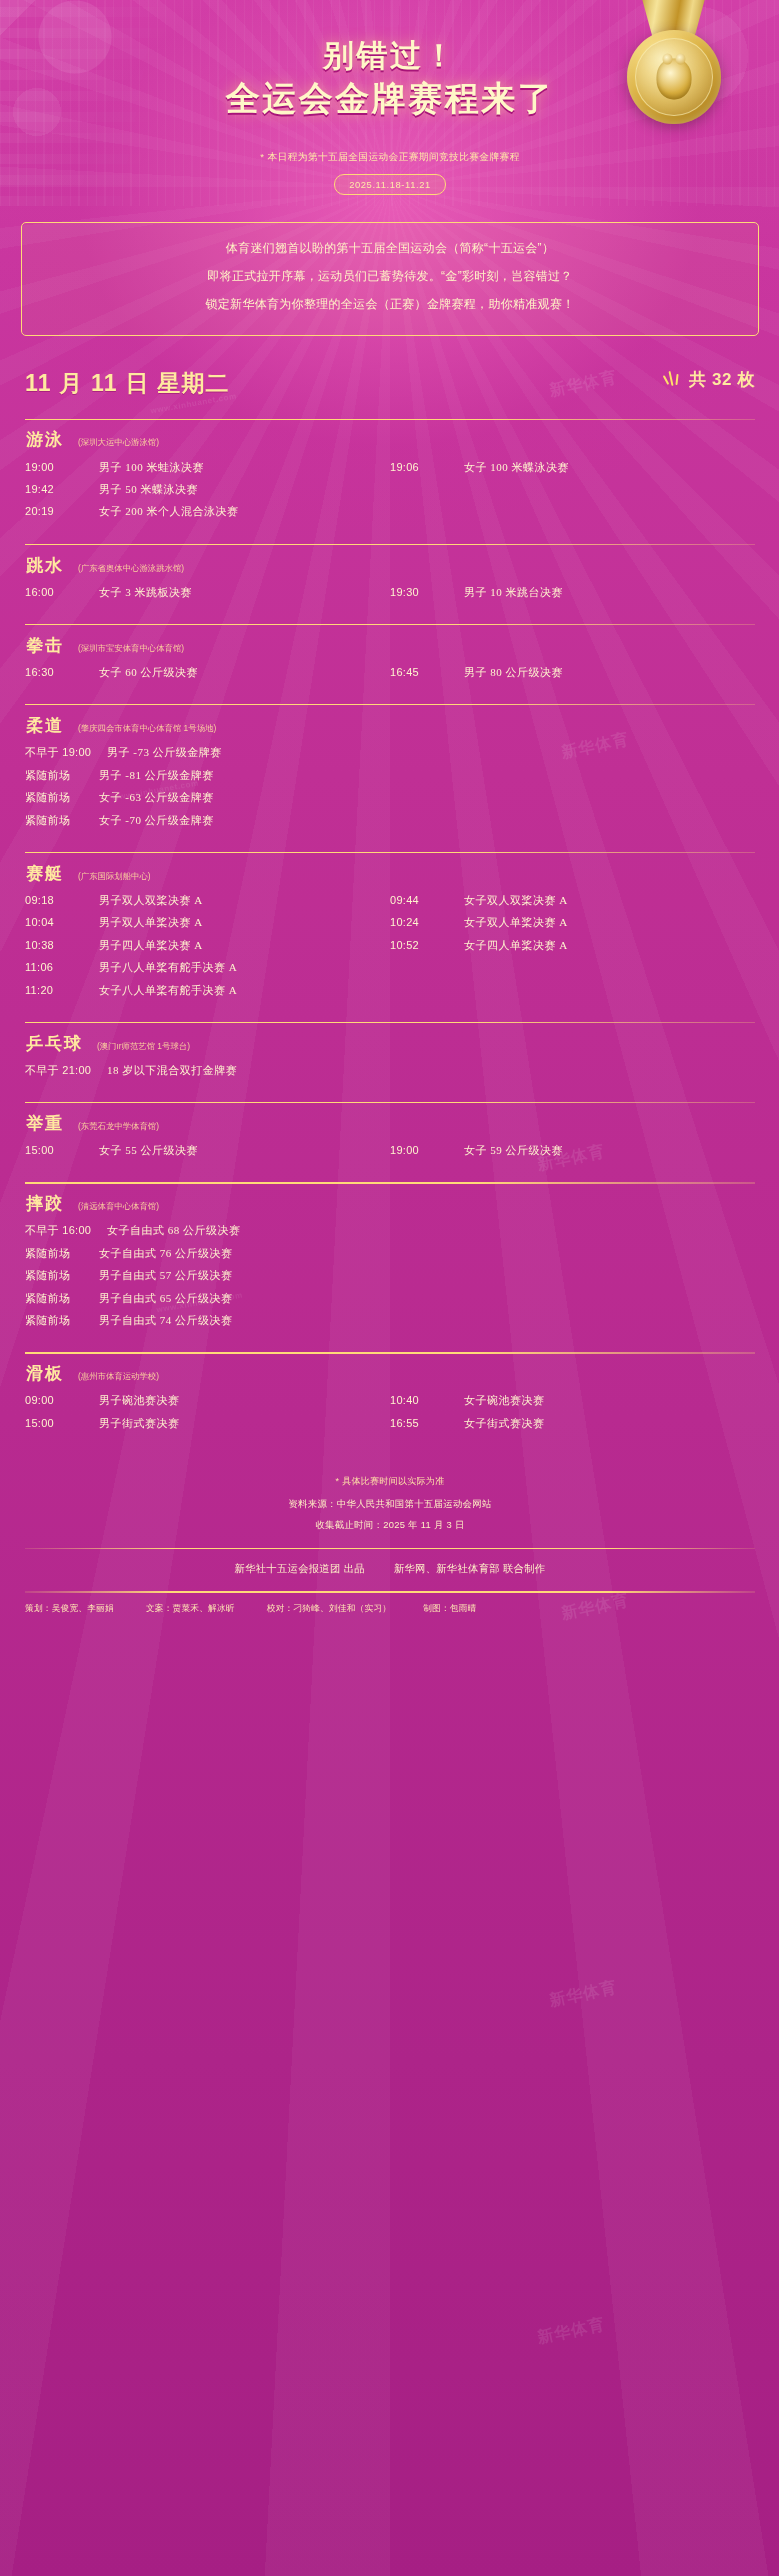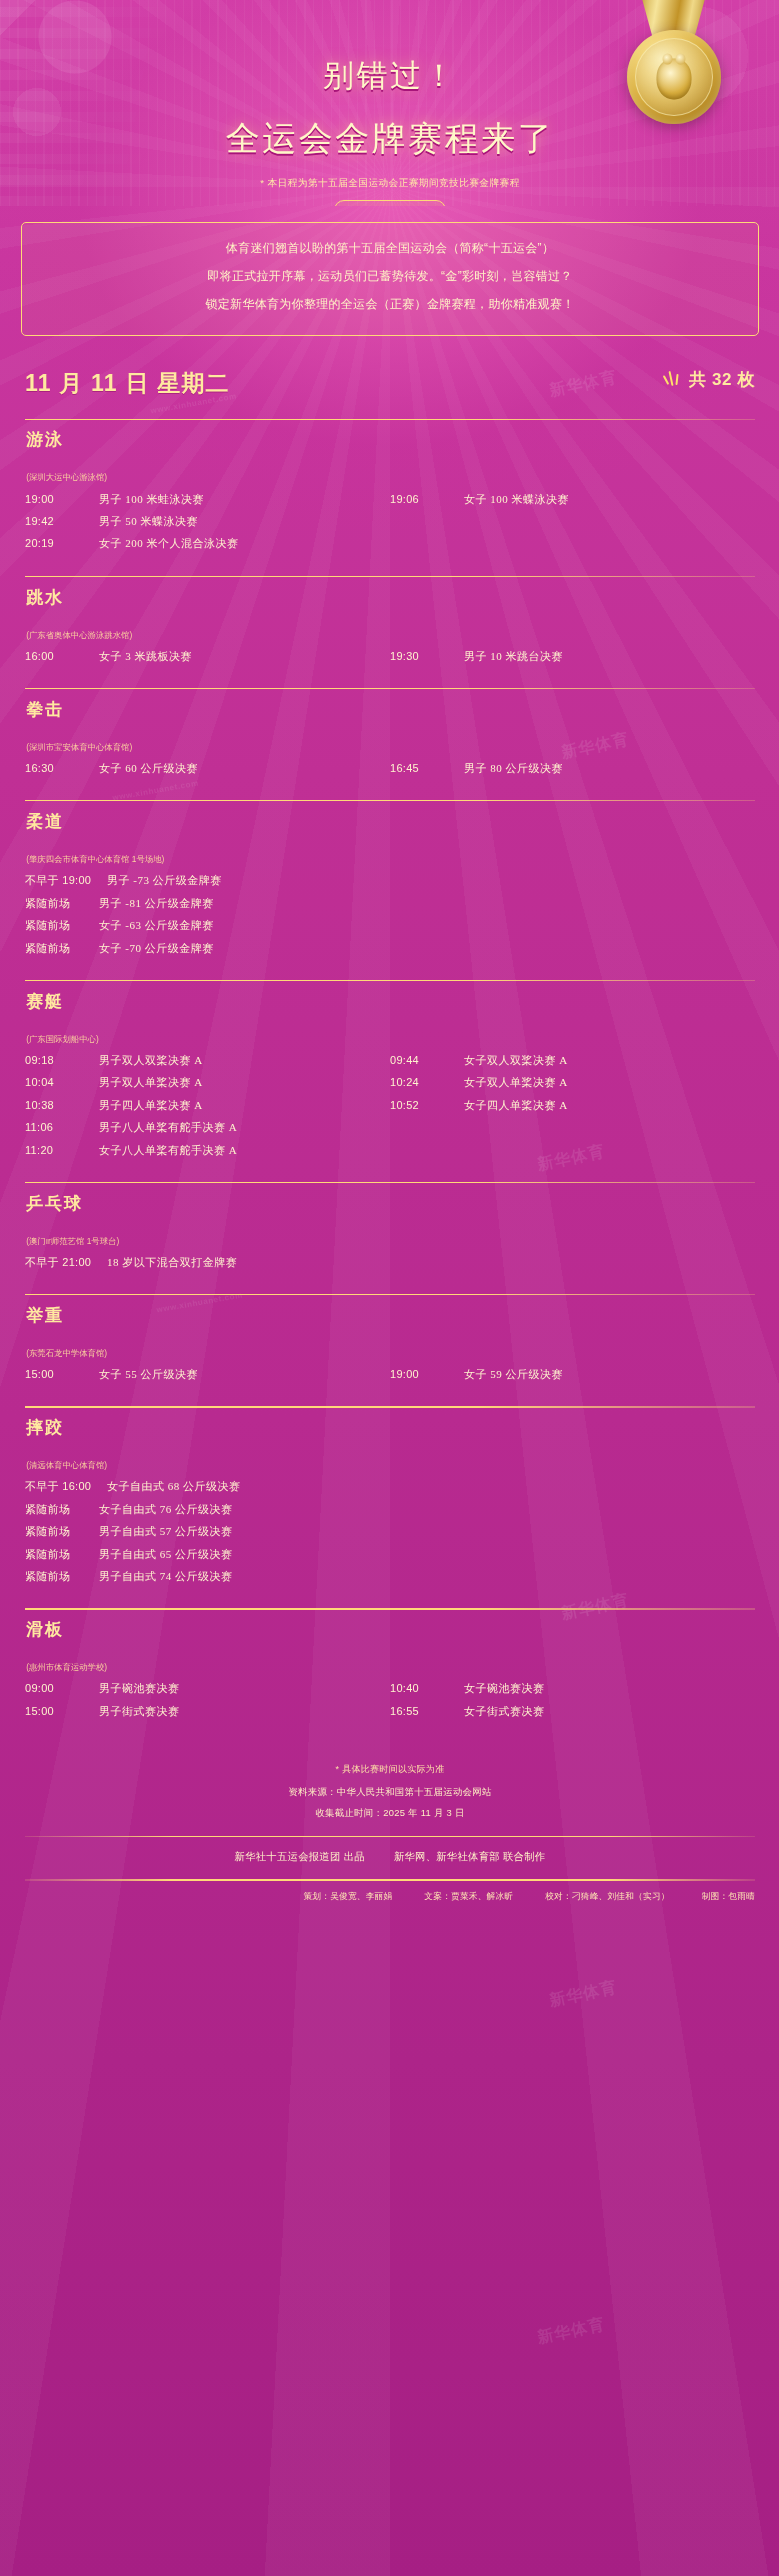--- a/index.html
+++ b/index.html
@@ -42,30 +42,29 @@
     mask-image: linear-gradient(100deg, #000 0%, transparent 85%);
     -webkit-mask-image: linear-gradient(100deg, #000 0%, transparent 85%);
   }
   .header-inner {
     position:relative;
     padding:36px 0 0 0;
     text-align:center;
   }
   .title-line1, .title-line2 {
     font-size:31px;
-    font-weight:normal;
+    font-weight:bold;
     letter-spacing:2.5px;
     color:#fff7c8;
     text-shadow:0 1.9px 0 #a8147a, 0 0 13.7px rgba(255,230,120,0.55);
     line-height:1.30;
-    margin-top:20px;
   }
   .title-line2 { font-size:34px; }
   .subtitle {
-    margin-top:17px;
+    margin-top:31px;
     font-size:9.7px;
     color:#ffe9a8;
     letter-spacing:0.4px;
   }
   .date-badge {
     display:inline-block;
     margin-top:10px;
     padding:3.7px 13.7px;
     border:0.9px solid #ffd978;
     border-radius:10px;
@@ -172,23 +171,22 @@
     padding:10px 0 8.7px 0;
   }
   .sport .divider {
     height:1.2px;
     background:linear-gradient(90deg, #ffd978 0%, #ffd978 62%, rgba(255,217,120,0.25) 100%);
     margin-bottom:8.7px;
   }
   .sport-head {
     display:flex;
     align-items:baseline;
-    gap:21px;
+    gap:14px;
     margin:0 0 6.2px 1.2px;
-    flex-direction:column;
   }
   .sport-name {
     font-size:17px;
     font-weight:bold;
     color:#ffe9a0;
     letter-spacing:1.9px;
   }
   .sport-venue {
     font-size:8.4px;
     color:#ffdca0;
@@ -246,21 +244,21 @@
     display:flex;
     justify-content:center;
     gap:29px;
     font-size:10.3px;
     color:#fff1c8;
     letter-spacing:0.3px;
     padding-bottom:3.7px;
   }
   .byline {
     display:flex;
-    justify-content:flex-end;
+    justify-content:flex-start;
     gap:32px;
     font-size:8.7px;
     color:#ffe6b4;
     letter-spacing:0.2px;
     padding:10px 0 16px 0;
   }
   
   .wm {
     position:absolute;
     color:rgba(255,255,255,0.10);

